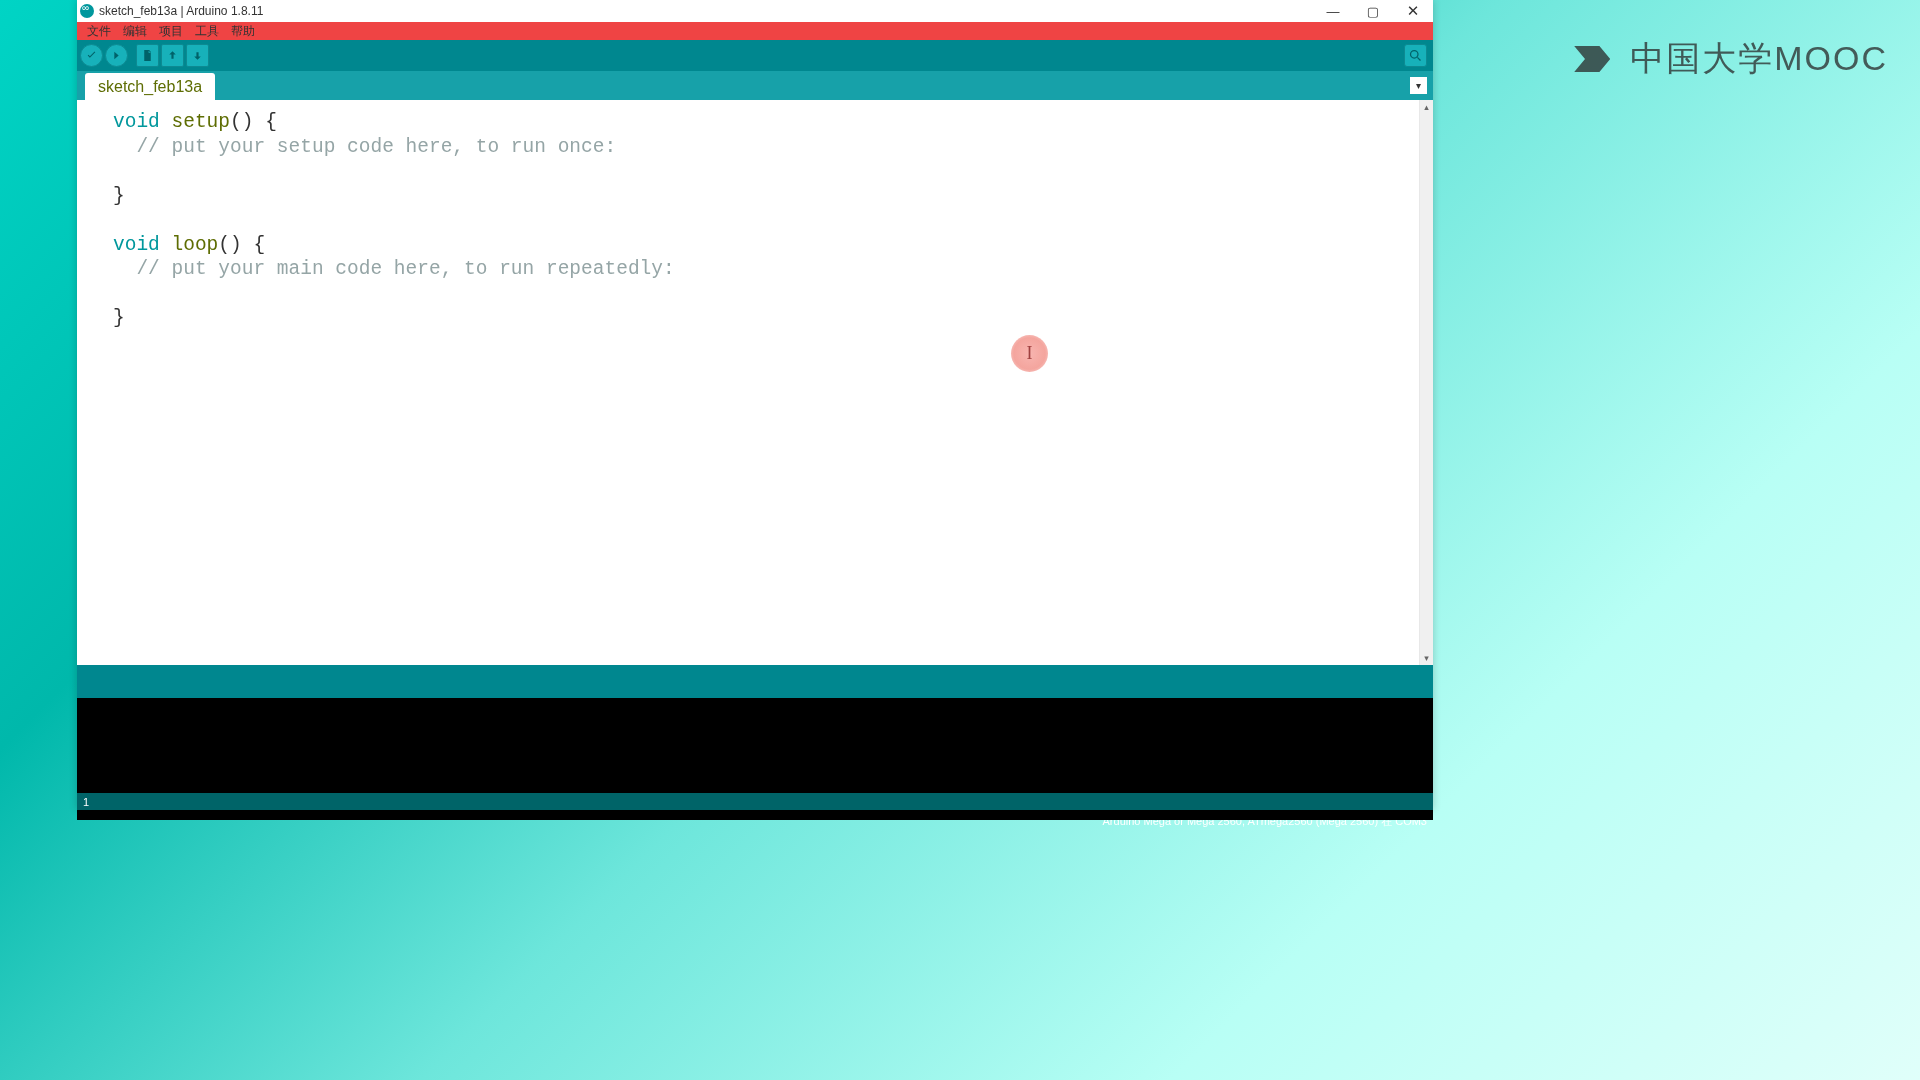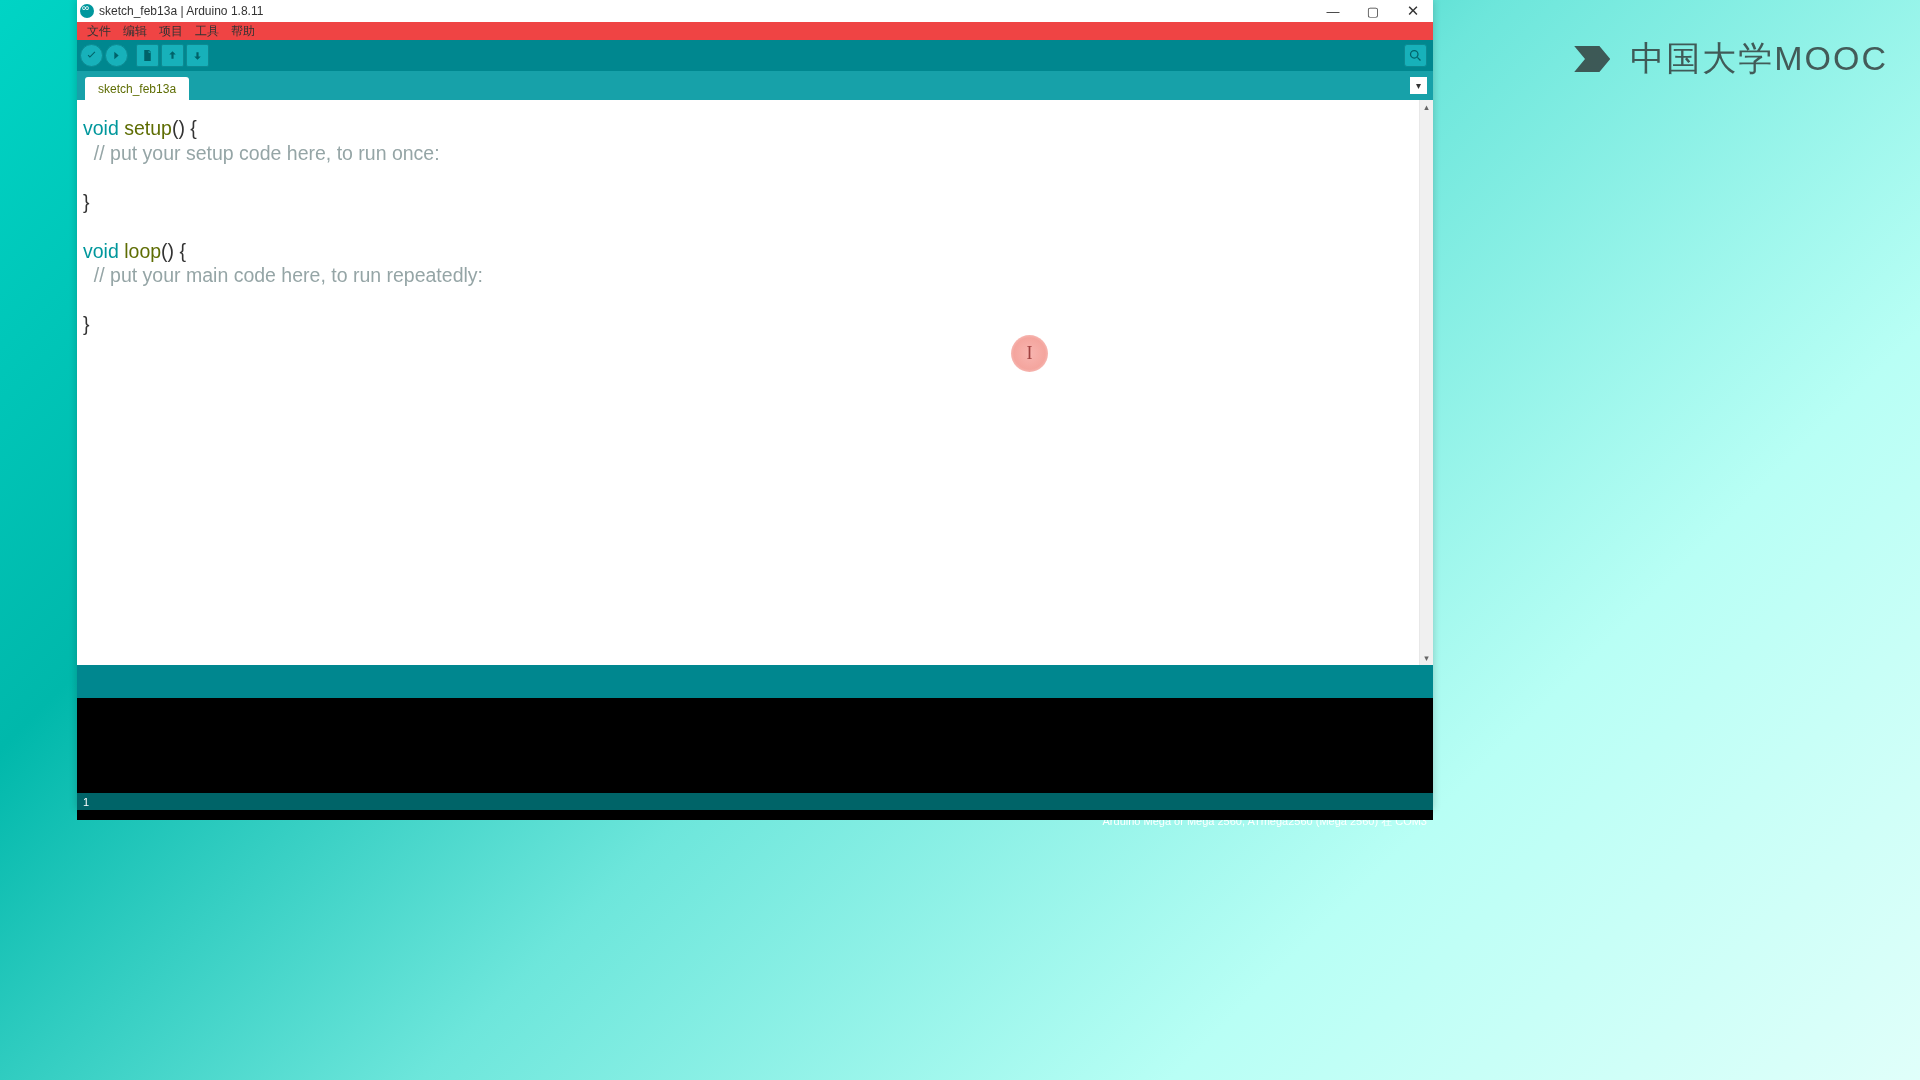--- a/index.html
+++ b/index.html
@@ -111,21 +111,21 @@
     background: #17a1a9;
     display: flex;
     align-items: flex-end;
     padding-left: 8px;
     position: relative;
   }
   .tab {
     background: #fff;
     border-radius: 3px 3px 0 0;
     padding: 5px 13px 4px 13px;
-    font-size: 12px;
+    font-size: 16px;
     color: #5e6d03;
     margin-bottom: 0;
   }
   .tab-menu {
     position: absolute;
     right: 6px; top: 6px;
     width: 17px; height: 17px;
     background: #ffffff;
     display: flex; align-items: center; justify-content: center;
     font-size: 10px;
@@ -133,26 +133,27 @@
   }
 
   
   .editor-wrap {
     flex: 1 1 auto;
     background: #fff;
     position: relative;
     overflow: hidden;
   }
   .editor {
-    font-family: Liberation Sans, sans-serif;
+    font-family: Liberation Mono, monospace;
     font-size: 19.5px;
     line-height: 24.5px;
-    padding: 16px 0 0 6px;
+    padding: 10px 0 0 6px;
     color: #333;
     white-space: pre;
+    margin-left: 30px;
   }
   .kw-void   { color: #00979c; }
   .kw-func   { color: #5e6d03; }
   .kw-comment{ color: #95a5a6; }
   .kw-punc   { color: #333; }
 
   .editor-scrollbar {
     position: absolute;
     right: 0; top: 0; bottom: 0;
     width: 14px;

